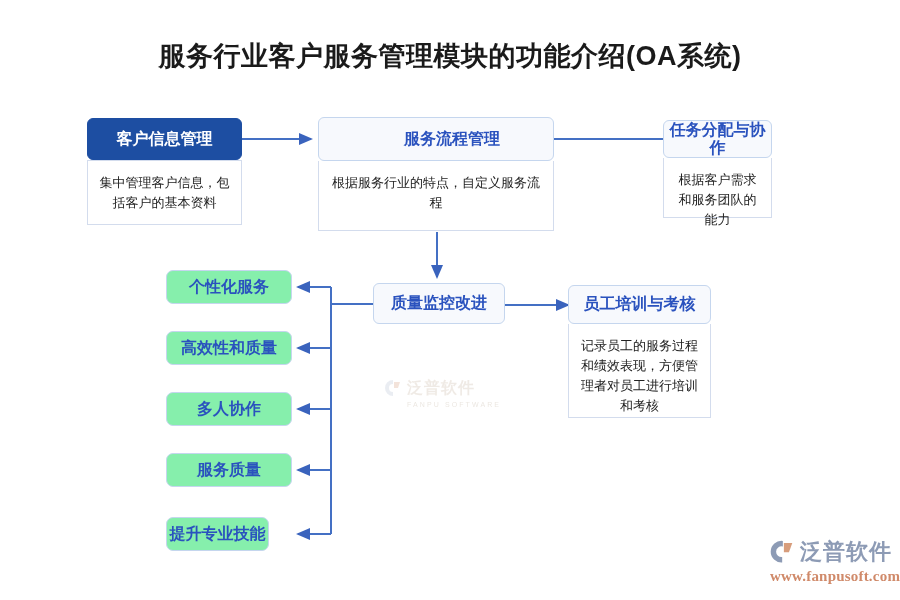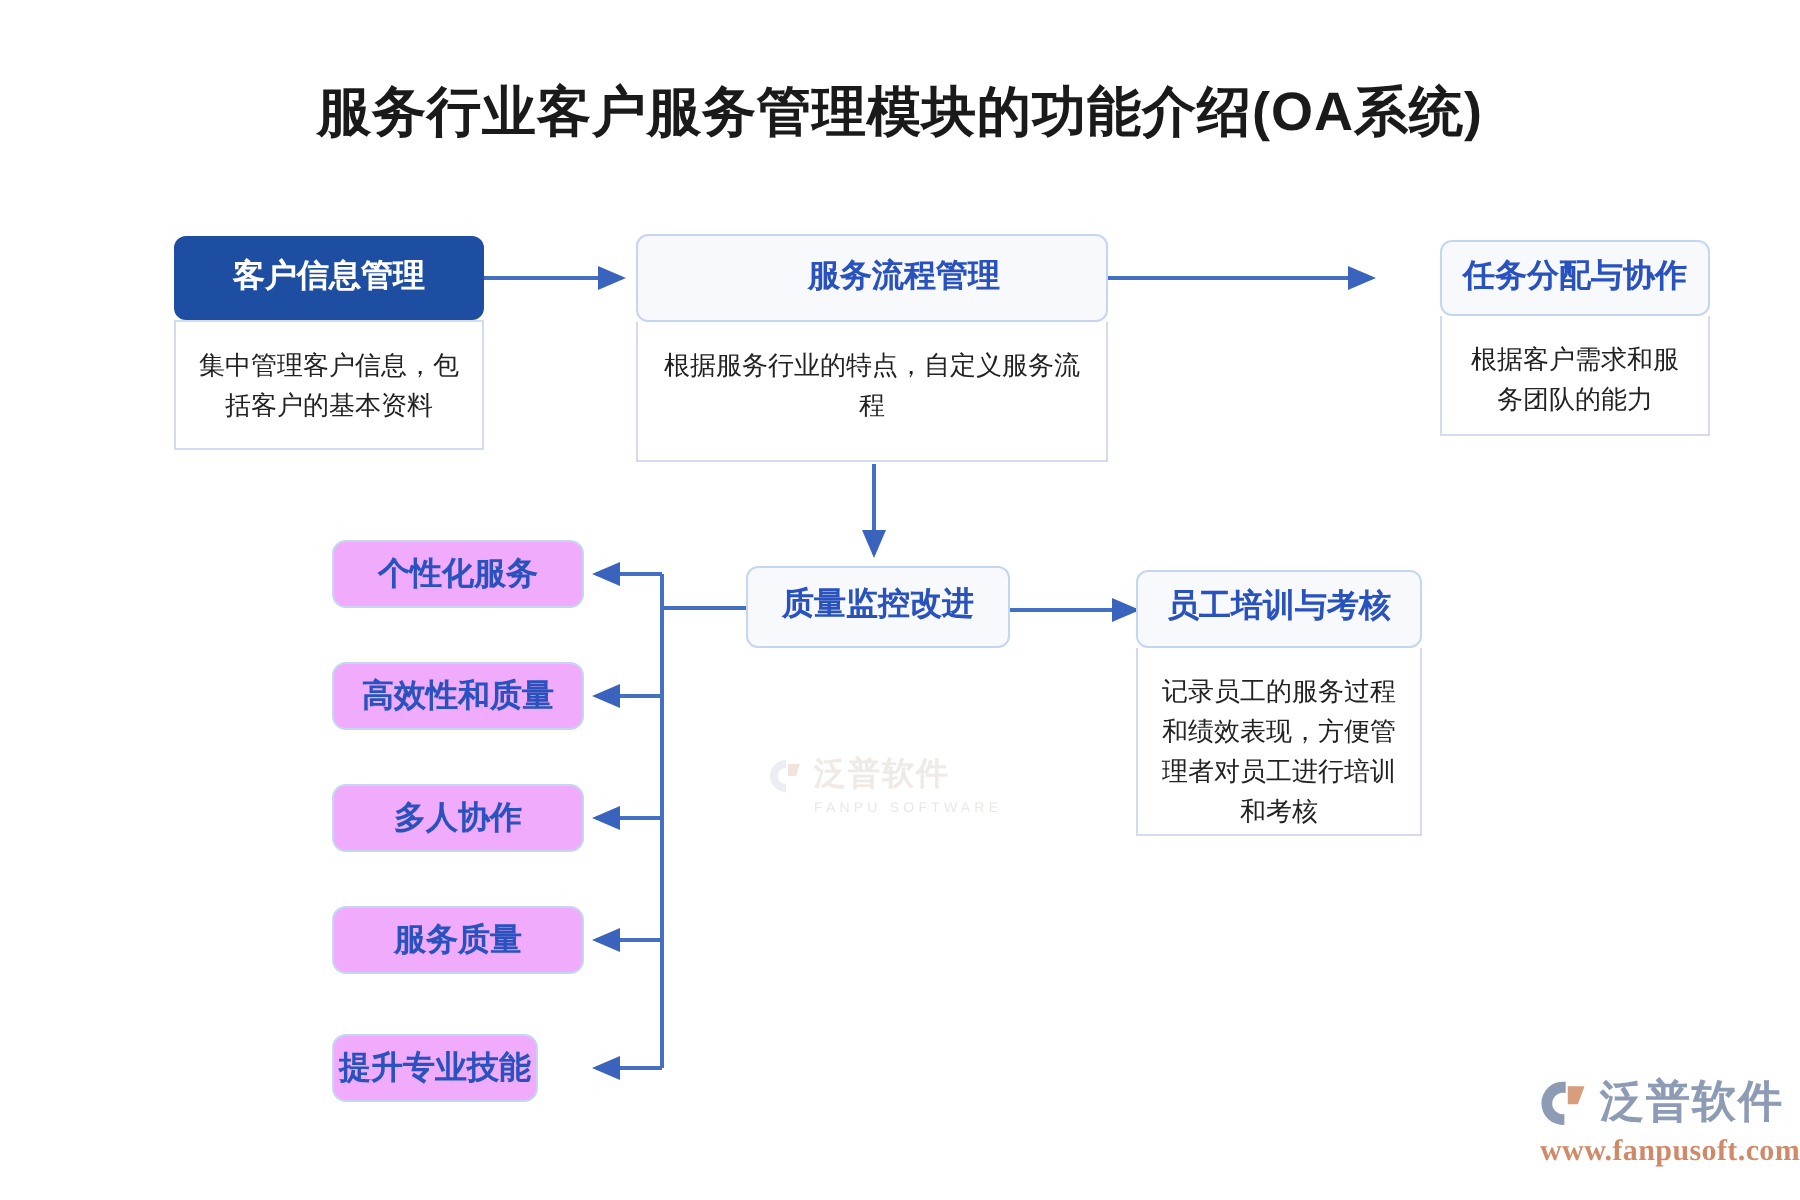--- a/index.html
+++ b/index.html
@@ -70,21 +70,21 @@
     font-size: 13px;
     line-height: 1.55;
     text-align: center;
     padding: 12px 10px 10px 10px;
   }
 
   
   .pill {
     position: absolute;
     box-sizing: border-box;
-    background: #f0abfc;
+    background: #86efac;
     border: 1px solid #c5d6ee;
     border-radius: 7px;
     color: #2a52be;
     font-weight: bold;
     font-size: 16px;
     display: flex;
     align-items: center;
     justify-content: center;
     text-align: center;
   }
@@ -212,21 +212,21 @@
   <div class="node" style="left:87px; top:118px; width:155px;">
     <div class="node-header primary" style="height:42px;">客户信息管理</div>
     <div class="node-body" style="height:65px; border-top:1px solid #d3dced;">集中管理客户信息，包括客户的基本资料</div>
   </div>
 
   <div class="node" style="left:318px; top:117px; width:236px;">
     <div class="node-header light" style="height:44px;padding-left:32px;">服务流程管理</div>
     <div class="node-body" style="height:70px;">根据服务行业的特点，自定义服务流程</div>
   </div>
 
-  <div class="node" style="left:720px; top:120px; width:135px;">
+  <div class="node" style="left:663px; top:120px; width:109px;">
     <div class="node-header light" style="height:38px;">任务分配与协作</div>
     <div class="node-body" style="height:60px;">根据客户需求和服务团队的能力</div>
   </div>
 
   <div class="node" style="left:373px; top:283px; width:132px;">
     <div class="node-header light" style="height:41px;">质量监控改进</div>
   </div>
 
   <div class="node" style="left:568px; top:285px; width:143px;">
     <div class="node-header light" style="height:39px;">员工培训与考核</div>

